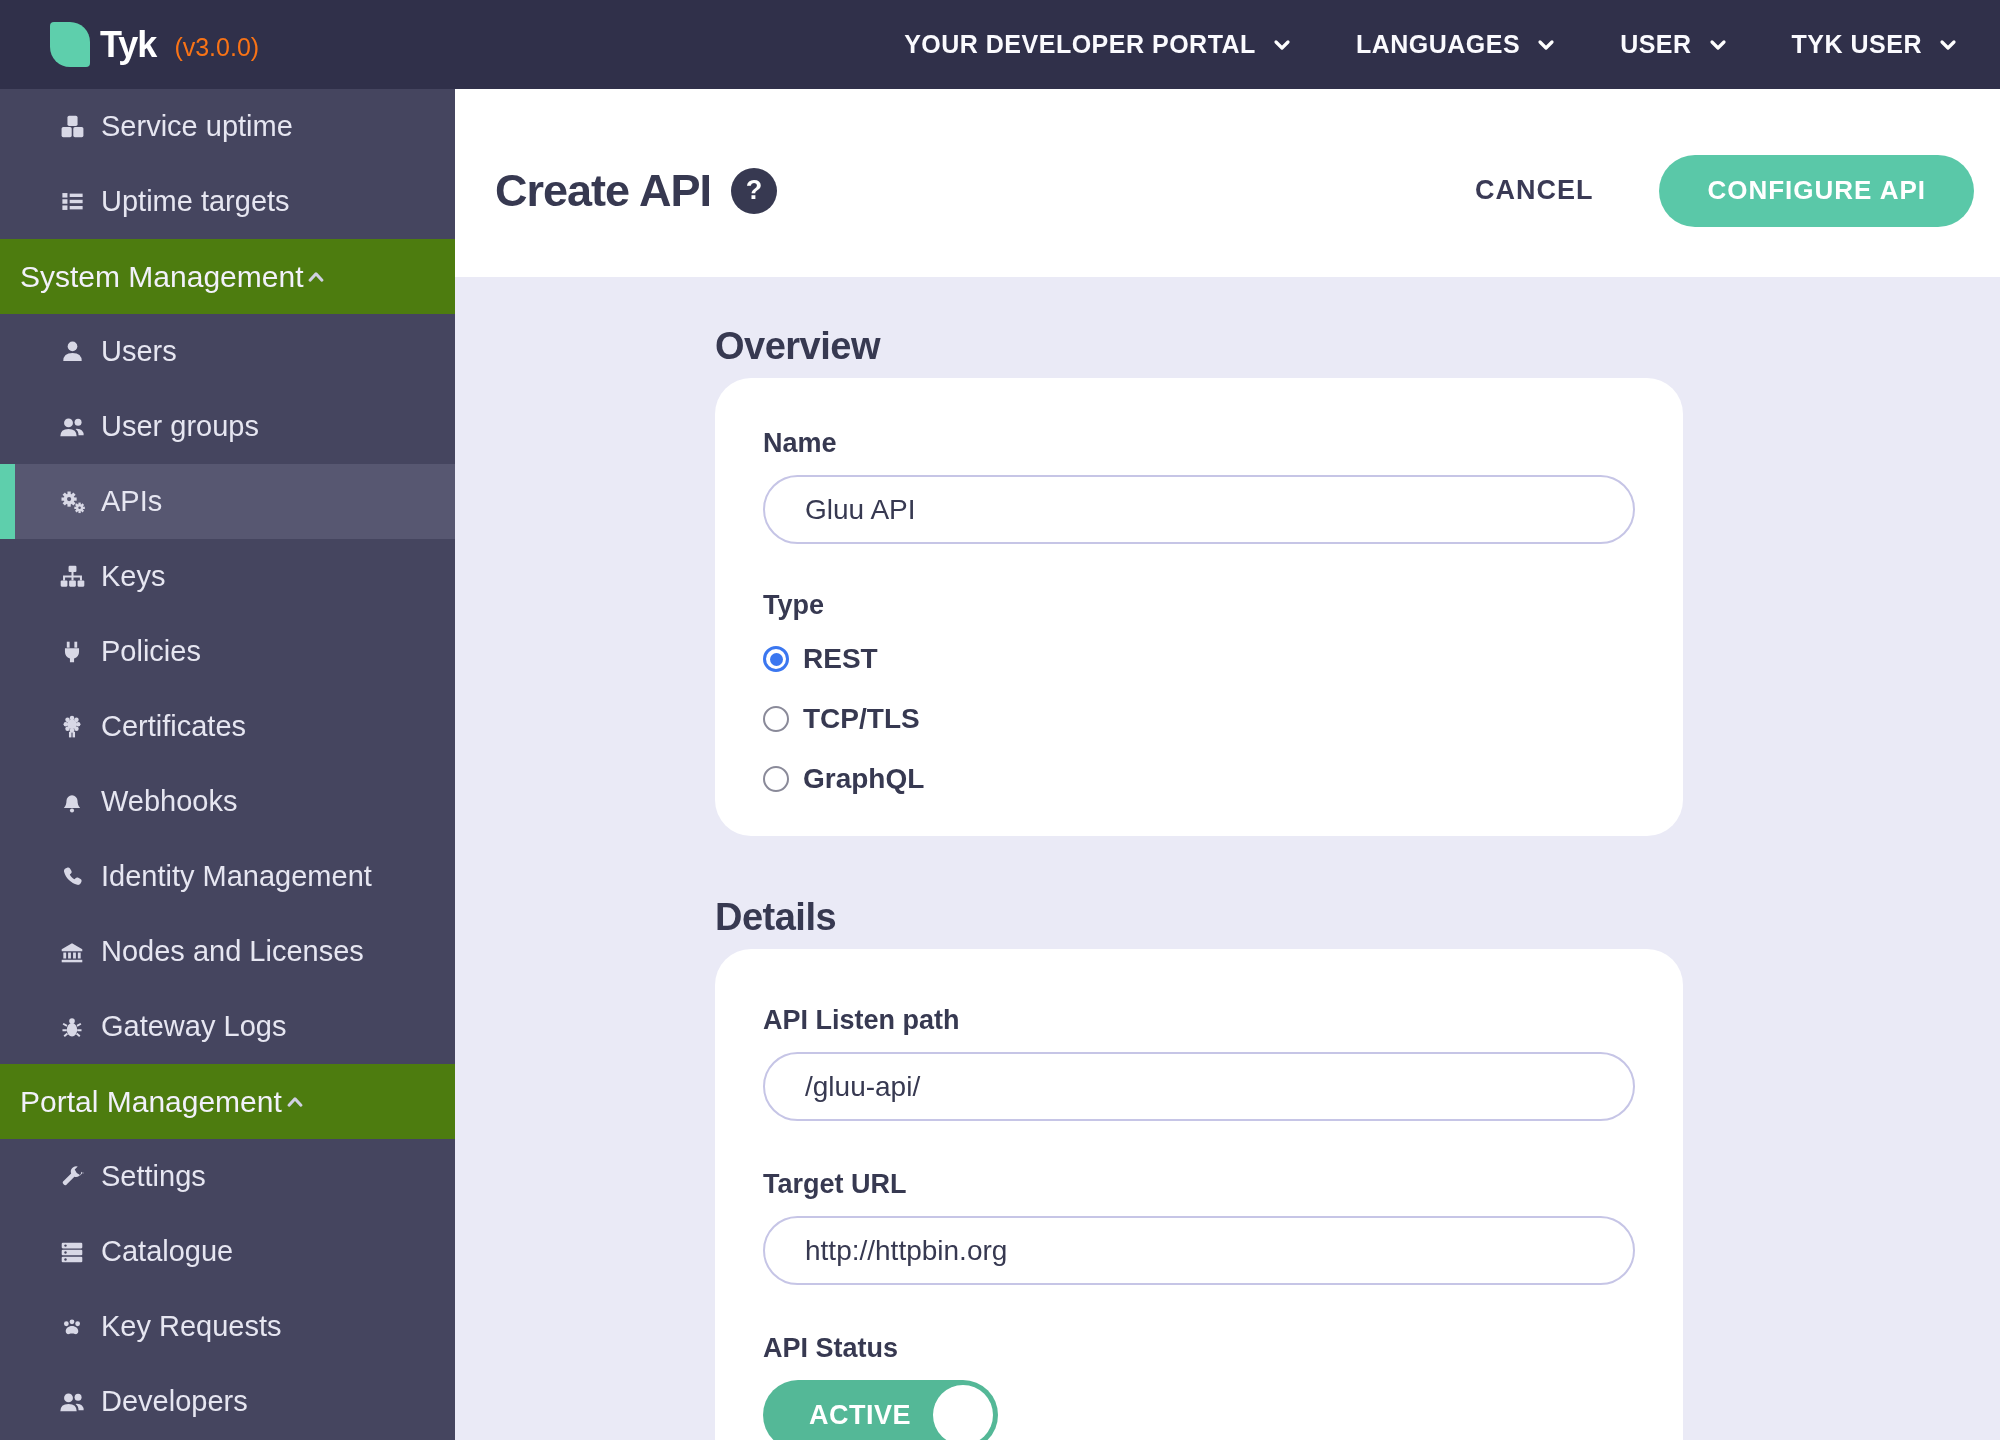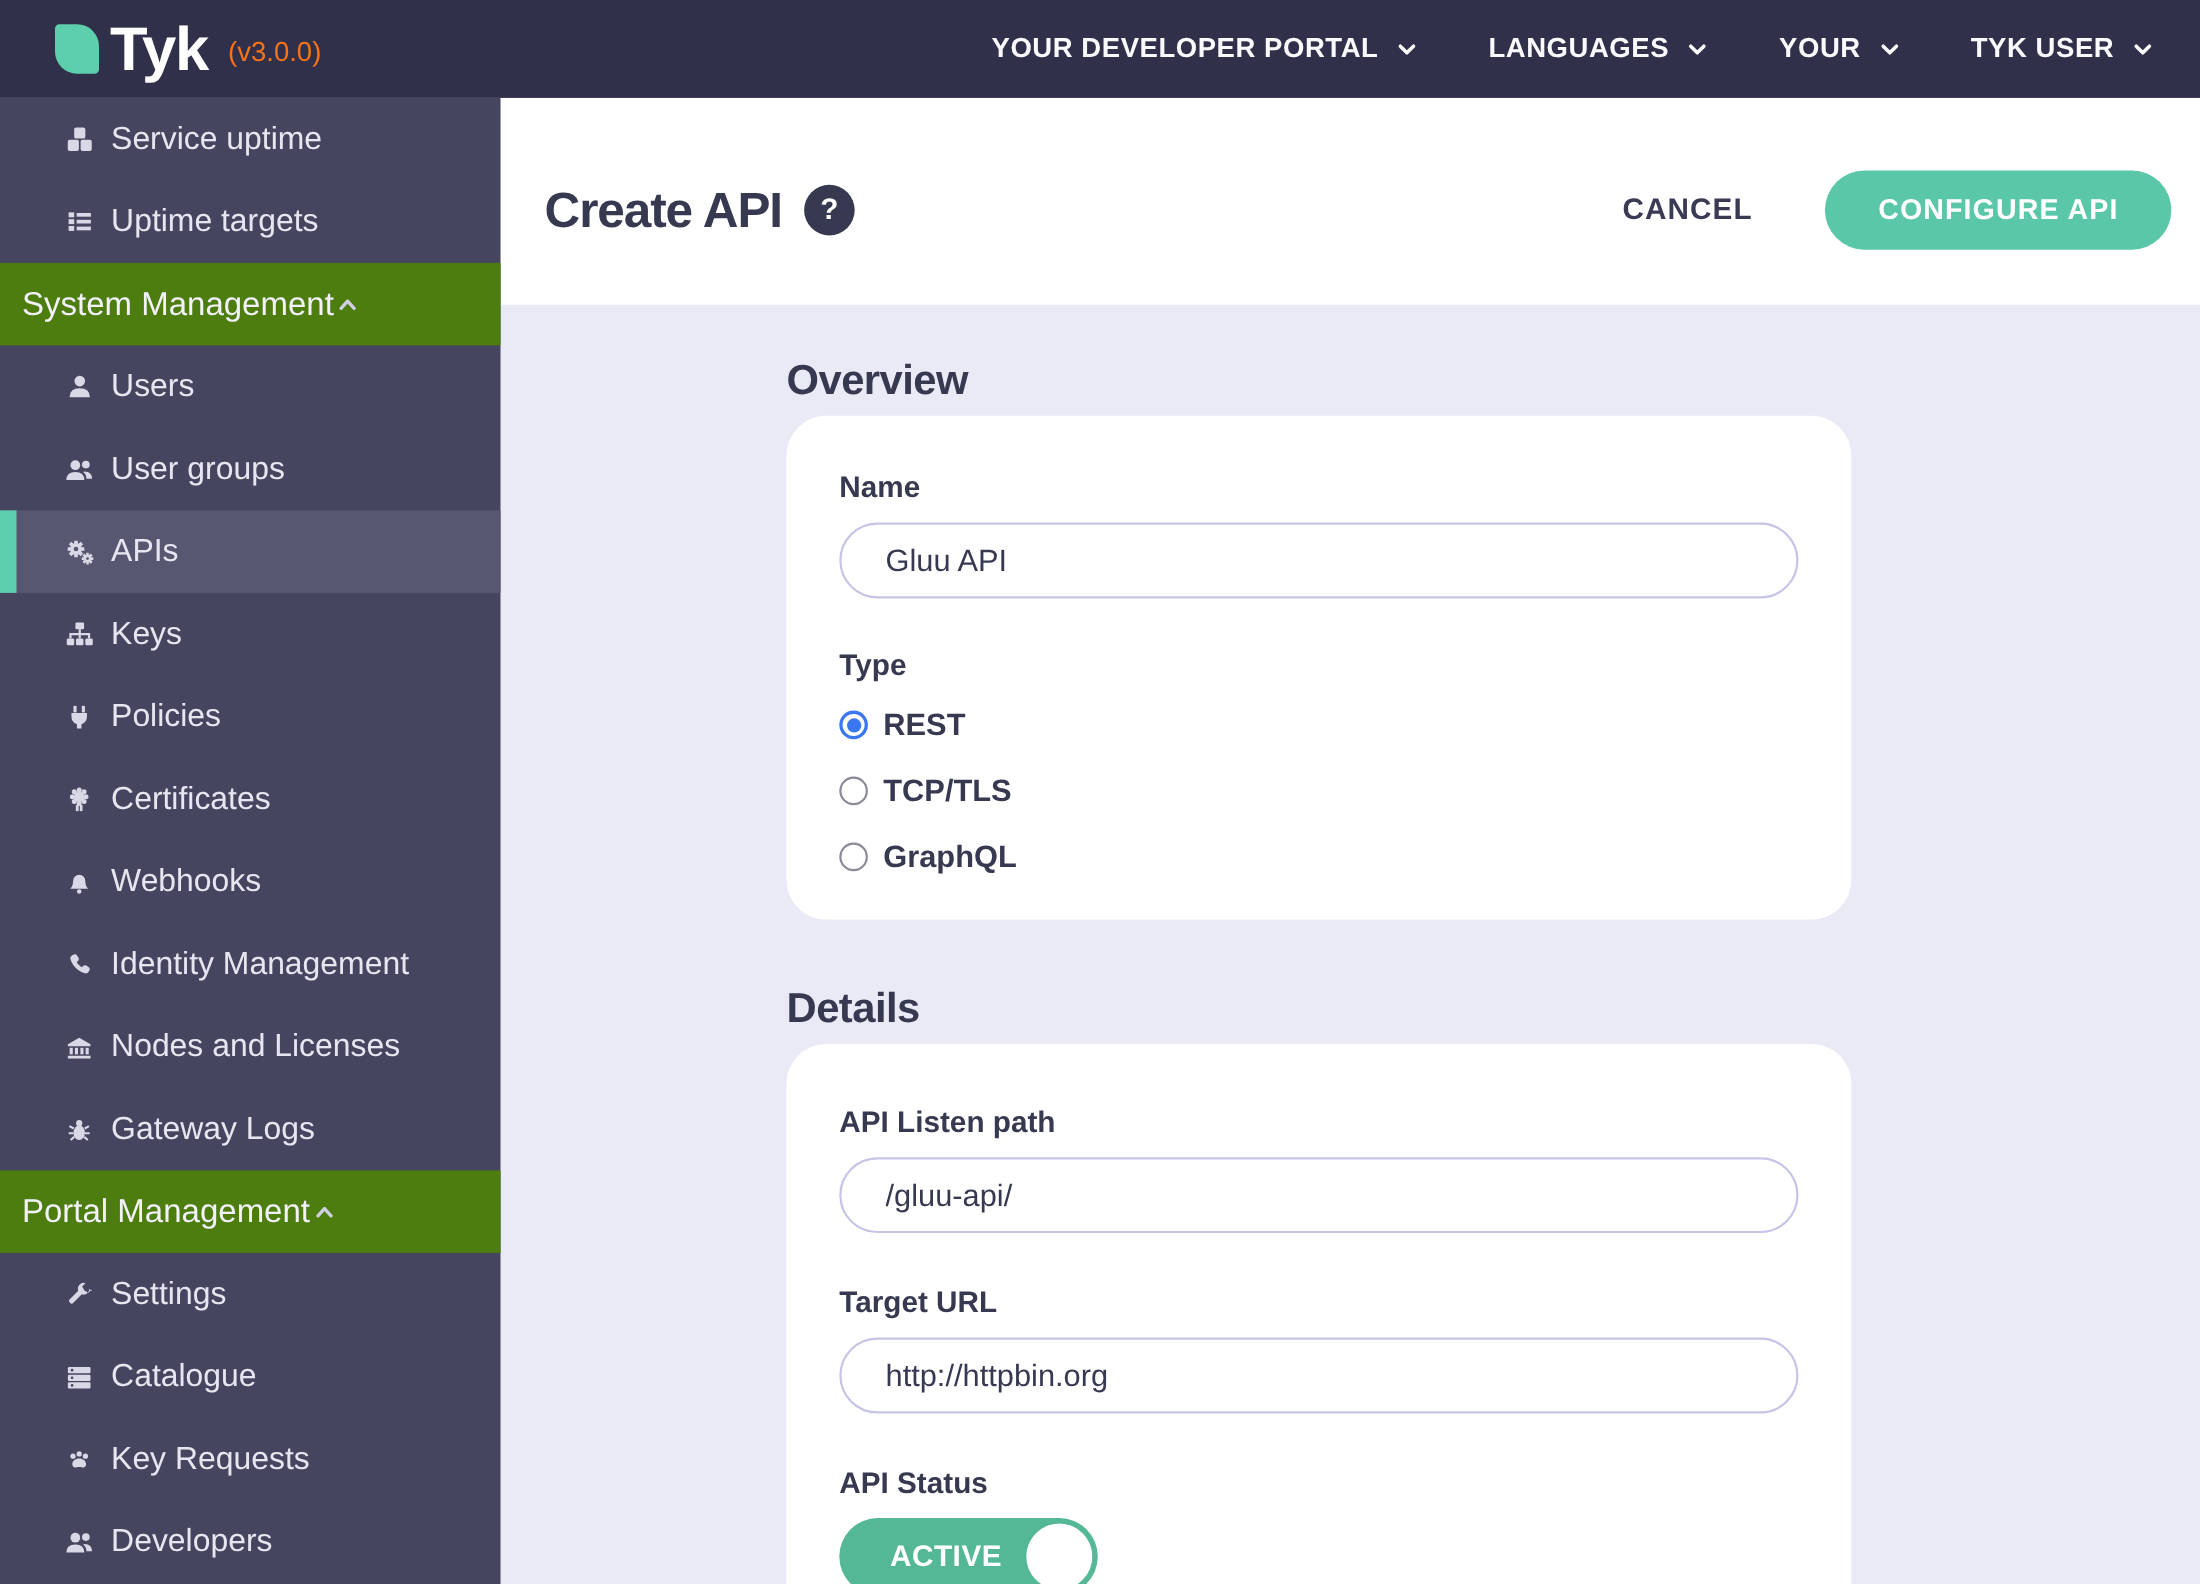--- a/index.html
+++ b/index.html
@@ -4,21 +4,21 @@
 <style>
   * { margin:0; padding:0; box-sizing:border-box; }
   html,body { width:2000px; height:1440px; overflow:hidden; }
   body { font-family:"Liberation Sans","DejaVu Sans",sans-serif; background:#EAEAF6; position:relative; }
 
   
   .topbar { position:absolute; top:0; left:0; width:2000px; height:89px; background:#30304A;
             display:flex; align-items:center; justify-content:space-between; z-index:30; }
   .brand { display:flex; align-items:center; padding-left:50px; gap:10px; }
   .logo-mark { width:40px; height:45px; background:#5ECFAC; border-radius:4px 20px 4px 20px; }
-  .logo-text { color:#FFFFFF; font-size:56px; font-weight:bold; letter-spacing:-1px; line-height:1; }
+  .logo-text { color:#FFFFFF; font-size:36px; font-weight:bold; letter-spacing:-1px; line-height:1; }
   .version { color:#f97316; font-size:25px; margin-left:8px; margin-top:6px; }
   .top-menus { display:flex; align-items:center; gap:62px; padding-right:40px; }
   .top-menu { display:flex; align-items:center; gap:14px; cursor:pointer; }
   .top-menu-label { color:#FAFAFE; font-size:25px; font-weight:bold; letter-spacing:.5px; }
   .chev-down svg { display:block; }
 
   
   .sidebar { position:absolute; top:89px; left:0; width:455px; height:1351px; background:#45455F; z-index:20; }
   .srow { height:75px; display:flex; align-items:center; cursor:pointer; position:relative; }
   .srow .sicon { width:30px; margin-left:57px; display:flex; align-items:center; justify-content:center; }
@@ -87,21 +87,21 @@
     </div>
     <div class="top-menu">
       <span class="top-menu-label">LANGUAGES</span>
       <span class="chev-down">
         <svg width="24" height="24" viewBox="0 0 24 24">
             <path d="M6 9l6 6 6-6" stroke="#fff" stroke-width="3.2" fill="none" stroke-linecap="round" stroke-linejoin="round"></path>
           </svg>
       </span>
     </div>
     <div class="top-menu">
-      <span class="top-menu-label">YOUR</span>
+      <span class="top-menu-label">USER</span>
       <span class="chev-down">
         <svg width="24" height="24" viewBox="0 0 24 24">
             <path d="M6 9l6 6 6-6" stroke="#fff" stroke-width="3.2" fill="none" stroke-linecap="round" stroke-linejoin="round"></path>
           </svg>
       </span>
     </div>
     <div class="top-menu">
       <span class="top-menu-label">TYK USER</span>
       <span class="chev-down">
         <svg width="24" height="24" viewBox="0 0 24 24">

